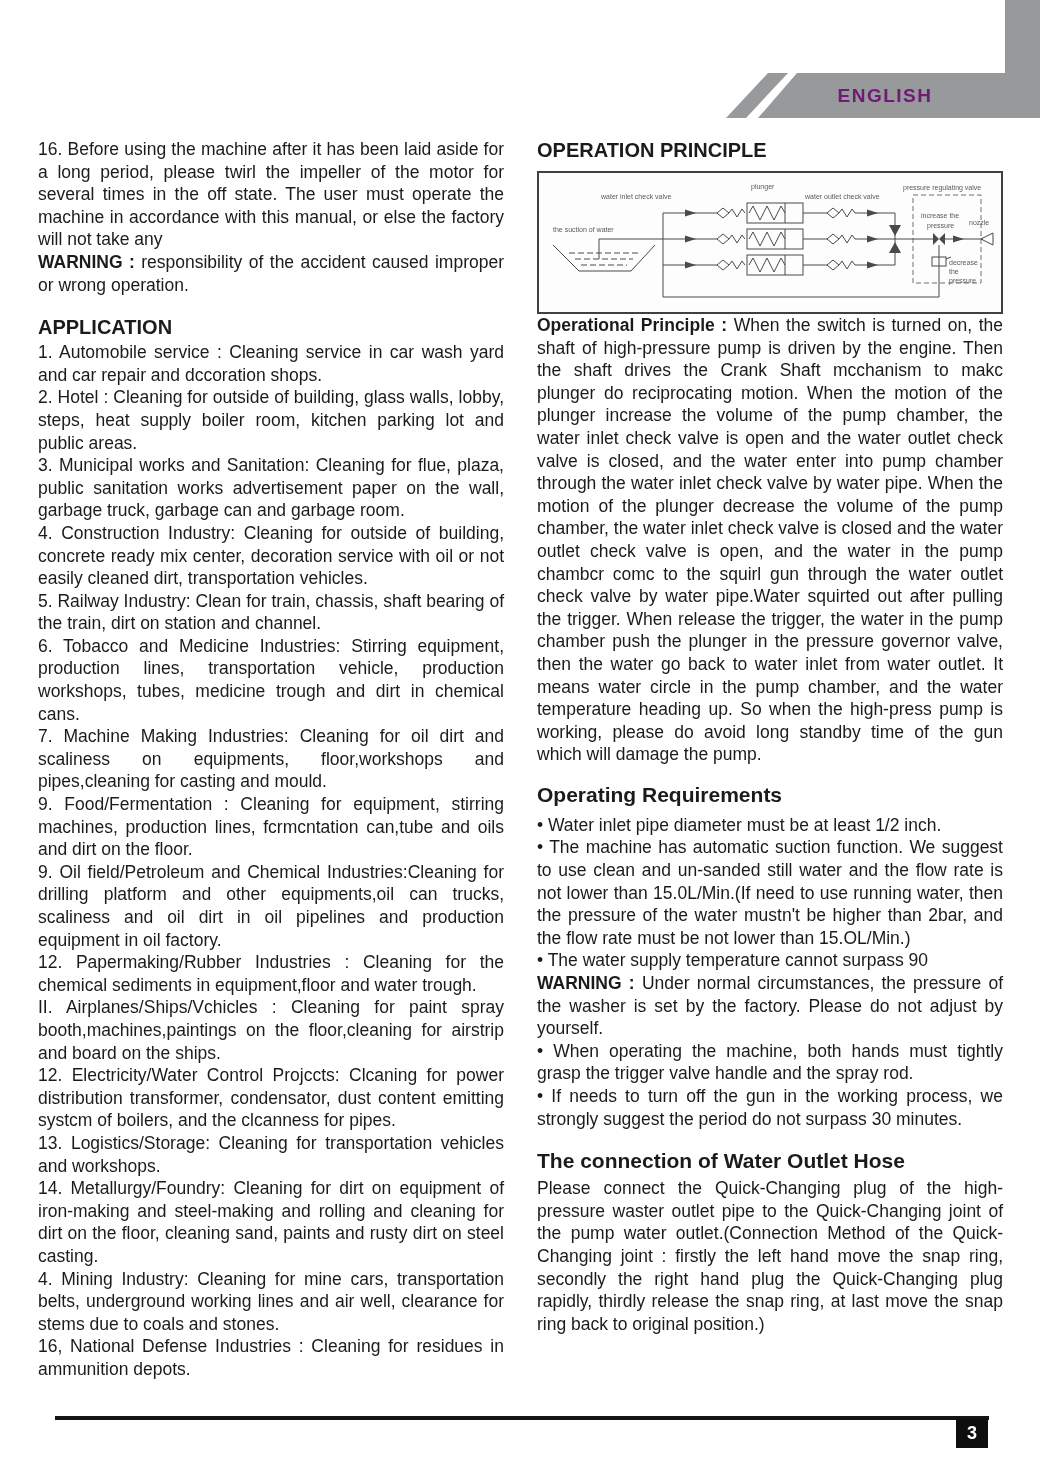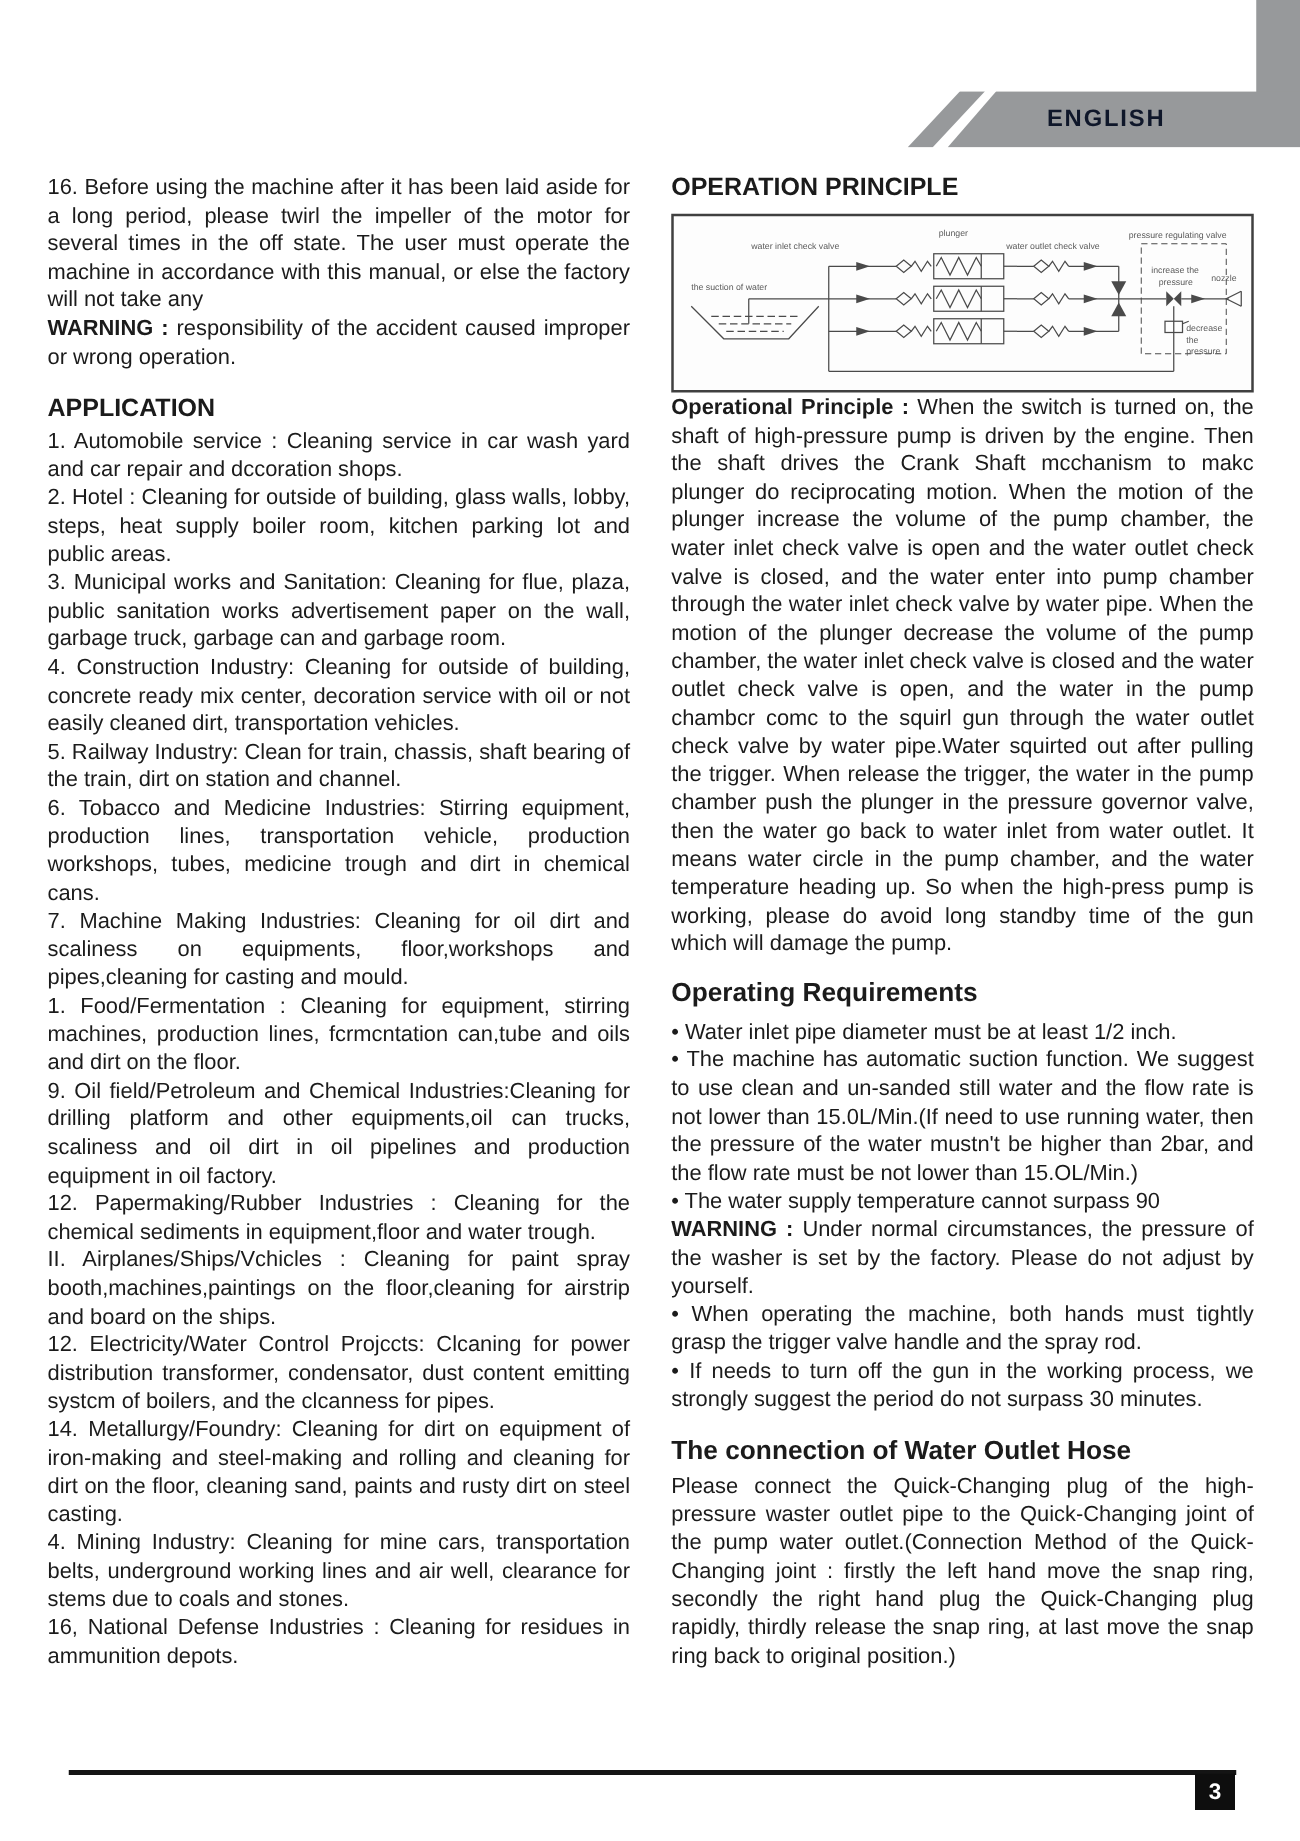--- a/index.html
+++ b/index.html
@@ -7,21 +7,21 @@
     width:1040px;height:1473px;background:#ffffff;position:relative;overflow:hidden;
     font-family:"Liberation Sans", sans-serif;color:#1b1b1b;
   }
   
   .corner-bar{position:absolute;top:0;right:0;width:35px;height:76px;background:#97999b;}
   .band{position:absolute;top:73px;left:758px;right:0;height:45px;background:#97999b;
         clip-path:polygon(39px 0,100% 0,100% 100%,0 100%);
         display:flex;align-items:center;justify-content:center;}
   .band-stripe{position:absolute;top:73px;left:726px;width:72px;height:45px;background:#97999b;
         clip-path:polygon(42px 0,62px 0,20px 100%,0 100%);}
-  .band-label{color:#0f172a;font-weight:bold;font-size:19px;letter-spacing:1.5px;margin-left:-28px;}
+  .band-label{color:#701a75;font-weight:bold;font-size:19px;letter-spacing:1.5px;margin-left:-28px;}
   
   .col{position:absolute;top:138px;width:466px;}
   .col-left{left:38px;}
   .col-right{left:537px;}
   p.bt{font-size:17.5px;line-height:22.6px;text-align:justify;margin:0;}
   .h-main{font-size:20px;font-weight:bold;margin:0;line-height:24px;}
   .h-app{font-size:20px;font-weight:bold;margin:19px 0 2px 0;line-height:24px;}
   .h-sub{font-size:21px;font-weight:bold;margin:16px 0 6px 0;line-height:26px;}
   .h-conn{font-size:21px;font-weight:bold;margin:18px 0 3px 0;line-height:26px;}
   .op-para{margin-top:24px;}
@@ -52,25 +52,26 @@
     <p class="bt">16. Before using the machine after it has been laid aside for a long period, please twirl the impeller of the motor for several times in the off state. The user must operate the machine in accordance with this manual, or else the factory will not take any</p>
     <p class="bt"><b>WARNING : </b><span>responsibility of the accident caused improper or wrong operation.</span></p>
     <h2 class="h-app">APPLICATION</h2>
     <p class="bt">1.  Automobile service : Cleaning service in car wash yard and car repair and dccoration shops.</p>
     <p class="bt">2.  Hotel : Cleaning for outside of building, glass walls, lobby, steps, heat supply boiler room, kitchen parking lot and public areas.</p>
     <p class="bt">3. Municipal works and Sanitation: Cleaning for flue, plaza, public sanitation works advertisement paper on the wall, garbage truck, garbage can and garbage room.</p>
     <p class="bt">4.  Construction Industry: Cleaning for outside of building, concrete ready mix center, decoration service with oil or not easily cleaned dirt, transportation vehicles.</p>
     <p class="bt">5.  Railway Industry: Clean for train, chassis, shaft bearing of the train, dirt on station and channel.</p>
     <p class="bt">6. Tobacco and Medicine Industries: Stirring equipment, production lines, transportation vehicle, production workshops, tubes, medicine trough and dirt in chemical cans.</p>
     <p class="bt">7. Machine Making Industries: Cleaning for oil dirt and scaliness on equipments, floor,workshops and pipes,cleaning for casting and mould.</p>
-    <p class="bt">1. Food/Fermentation : Cleaning for equipment, stirring machines, production lines, fcrmcntation can,tube and oils and dirt on the floor.</p>
+    <p class="bt">9. Food/Fermentation : Cleaning for equipment, stirring machines, production lines, fcrmcntation can,tube and oils and dirt on the floor.</p>
     <p class="bt">9. Oil field/Petroleum and Chemical Industries:Cleaning for drilling platform and other equipments,oil can trucks, scaliness and oil dirt in oil pipelines and production equipment in oil factory.</p>
     <p class="bt">12. Papermaking/Rubber Industries : Cleaning for the chemical sediments in equipment,floor and water trough.</p>
     <p class="bt">II. Airplanes/Ships/Vchicles : Cleaning for paint spray booth,machines,paintings on the floor,cleaning for airstrip and board on the ships.</p>
     <p class="bt">12. Electricity/Water Control Projccts: Clcaning for power distribution transformer, condensator, dust content emitting systcm of boilers, and the clcanness for pipes.</p>
+    <p class="bt">13. Logistics/Storage: Cleaning for transportation vehicles and workshops.</p>
     <p class="bt">14. Metallurgy/Foundry: Cleaning for dirt on equipment of iron-making and steel-making and rolling and cleaning for dirt on the floor, cleaning sand, paints and rusty dirt on steel casting.</p>
     <p class="bt">4. Mining Industry: Cleaning for mine cars, transportation belts, underground working lines and air well, clearance for stems due to coals and stones.</p>
     <p class="bt">16, National Defense Industries : Cleaning for residues in ammunition depots.</p>
   </div>
 
   <div class="col col-right">
     <h2 class="h-main">OPERATION PRINCIPLE</h2>
 
     <div class="diagram-box">
       <svg width="458" height="135" viewBox="0 0 458 135">

